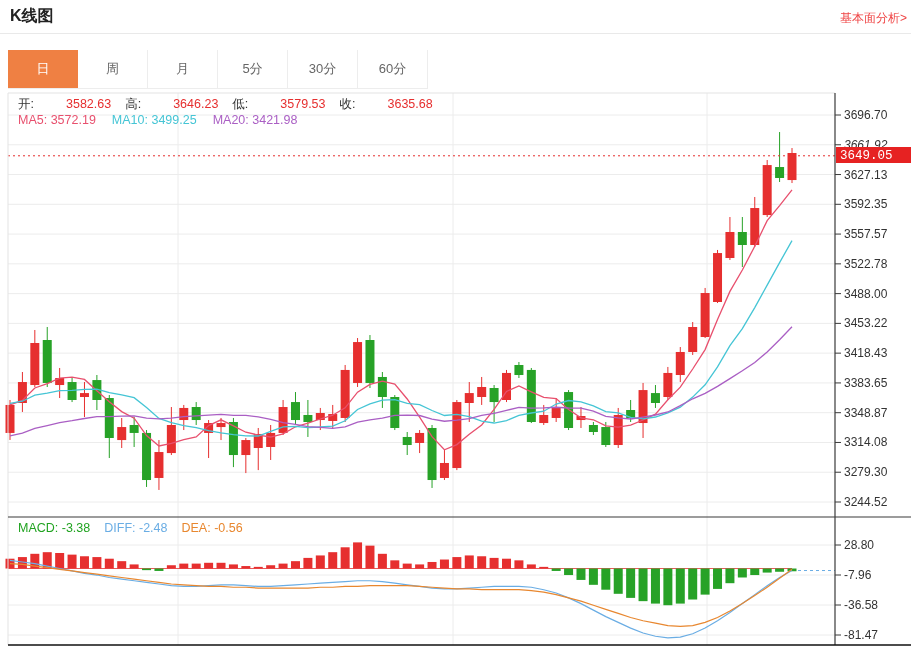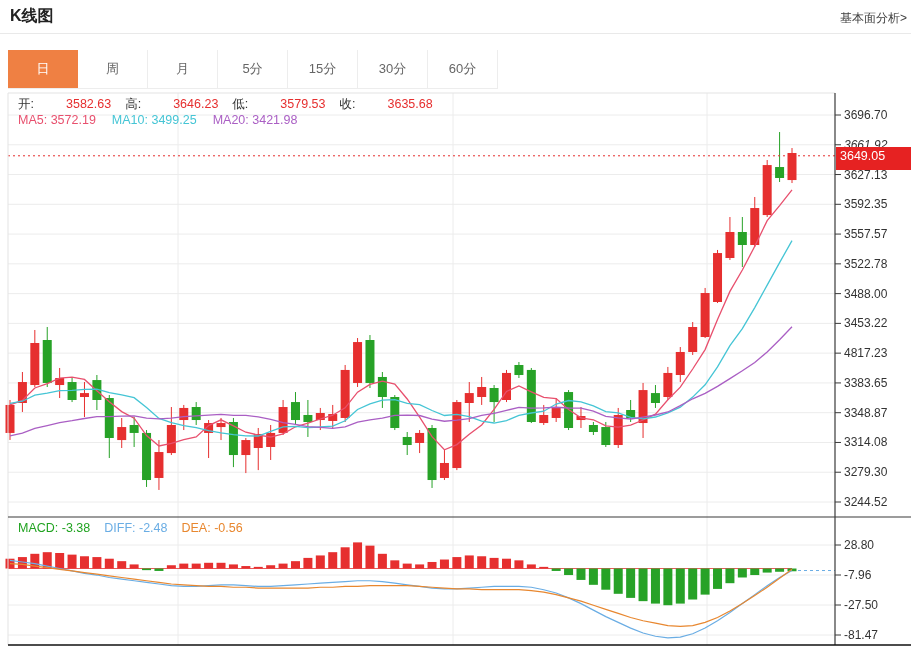--- a/index.html
+++ b/index.html
@@ -1,50 +1,49 @@
 <!DOCTYPE html>
 <html><head>
 <meta charset="utf-8">
 <style>
   html,body{margin:0;padding:0;background:#fff;}
   body{width:911px;height:650px;overflow:hidden;font-family:"Liberation Sans","DejaVu Sans",sans-serif;position:relative;}
   .page{position:absolute;inset:0;}
   .hdr-title{position:absolute;left:10px;top:6px;font-size:16px;font-weight:bold;color:#222;}
-  .hdr-link{position:absolute;right:4px;top:10px;font-size:12px;color:#404040;text-decoration:none;cursor:pointer;}
+  .hdr-link{position:absolute;right:4px;top:10px;font-size:12px;color:#ef4444;text-decoration:none;cursor:pointer;}
   .hdr-divider{position:absolute;left:0;top:33px;width:911px;height:0;border-top:1px solid #e9e9e9;}
   .tabs{position:absolute;left:8px;top:50px;height:38px;display:flex;border-bottom:1px solid #ededed;}
   .tab{width:70px;height:38px;line-height:38px;text-align:center;font-size:13px;color:#666;background:#fff;border-right:1px solid #ededed;cursor:pointer;box-sizing:border-box;}
   .tab:first-child{border-left:1px solid #ededed;}
   .tab.active{color:#fff;border:none;}
   .chart{position:absolute;inset:0;}
   #csvg{position:absolute;left:0;top:0;}
   .row1{position:absolute;left:18px;top:96px;font-size:12.5px;color:#333;white-space:nowrap;}
   .row1 b{font-weight:normal;margin-right:14px;margin-left:32px;}
   .row2{position:absolute;left:18px;top:113px;font-size:12.5px;white-space:nowrap;}
   .row2 b{font-weight:normal;margin-right:16px;}
   .macdrow{position:absolute;left:18px;top:521px;font-size:12.5px;white-space:nowrap;}
   .macdrow b{font-weight:normal;margin-right:14px;}
   .axis-label{position:absolute;left:844px;font-size:12px;color:#333;width:64px;}
-  .badge{position:absolute;left:836px;top:147px;width:75px;height:23px;line-height:18px;color:#fff;font-size:12.5px;padding-left:4px;box-sizing:border-box;}
+  .badge{position:absolute;left:836px;top:147px;width:75px;height:16px;line-height:18px;color:#fff;font-size:12.5px;padding-left:4px;box-sizing:border-box;font-family:Liberation Mono, monospace;}
 </style>
 </head>
 <body>
 
 <div class="page">
 
   <span class="hdr-title">K线图</span>
   <a class="hdr-link">基本面分析&gt;</a>
   <div class="hdr-divider"></div>
 
   <div class="tabs">
     <div class="tab active" style="background: rgb(239, 128, 67);">日</div>
     <div class="tab">周</div>
     <div class="tab">月</div>
     <div class="tab">5分</div>
-    <div class="tab">15分</div>
     <div class="tab">30分</div>
     <div class="tab">60分</div>
   </div>
 
   <div class="chart">
     <svg id="csvg" width="911" height="650">
         <line x1="178" y1="93" x2="178" y2="645" stroke="#ececec" stroke-width="1"></line>
         <line x1="453" y1="93" x2="453" y2="645" stroke="#ececec" stroke-width="1"></line>
         <line x1="707" y1="93" x2="707" y2="645" stroke="#ececec" stroke-width="1"></line>
         <line x1="8" y1="115" x2="835" y2="115" stroke="#ececec" stroke-width="1"></line>
@@ -304,30 +303,30 @@
 
     <div id="paxis">
         <div class="axis-label" style="top: 108px;">3696.70</div>
         <div class="axis-label" style="top: 137.769px; font-style: italic;">3661.92</div>
         <div class="axis-label" style="top: 167.538px;">3627.13</div>
         <div class="axis-label" style="top: 197.308px;">3592.35</div>
         <div class="axis-label" style="top: 227.077px;">3557.57</div>
         <div class="axis-label" style="top: 256.846px;">3522.78</div>
         <div class="axis-label" style="top: 286.615px;">3488.00</div>
         <div class="axis-label" style="top: 316.385px;">3453.22</div>
-        <div class="axis-label" style="top: 346.154px;">4817.23</div>
+        <div class="axis-label" style="top: 346.154px;">3418.43</div>
         <div class="axis-label" style="top: 375.923px;">3383.65</div>
         <div class="axis-label" style="top: 405.692px;">3348.87</div>
         <div class="axis-label" style="top: 435.462px;">3314.08</div>
         <div class="axis-label" style="top: 465.231px;">3279.30</div>
         <div class="axis-label" style="top: 495px;">3244.52</div>
       </div>
     <div id="maxis">
         <div class="axis-label" style="top: 538px;">28.80</div>
         <div class="axis-label" style="top: 568px;">-7.96</div>
-        <div class="axis-label" style="top: 598px;">-27.50</div>
+        <div class="axis-label" style="top: 598px;">-36.58</div>
         <div class="axis-label" style="top: 628px;">-81.47</div>
       </div>
 
     <div class="badge" style="background: rgb(230, 34, 34);">3649.05</div>
   </div>
 
 </div>
 
 </body></html>

